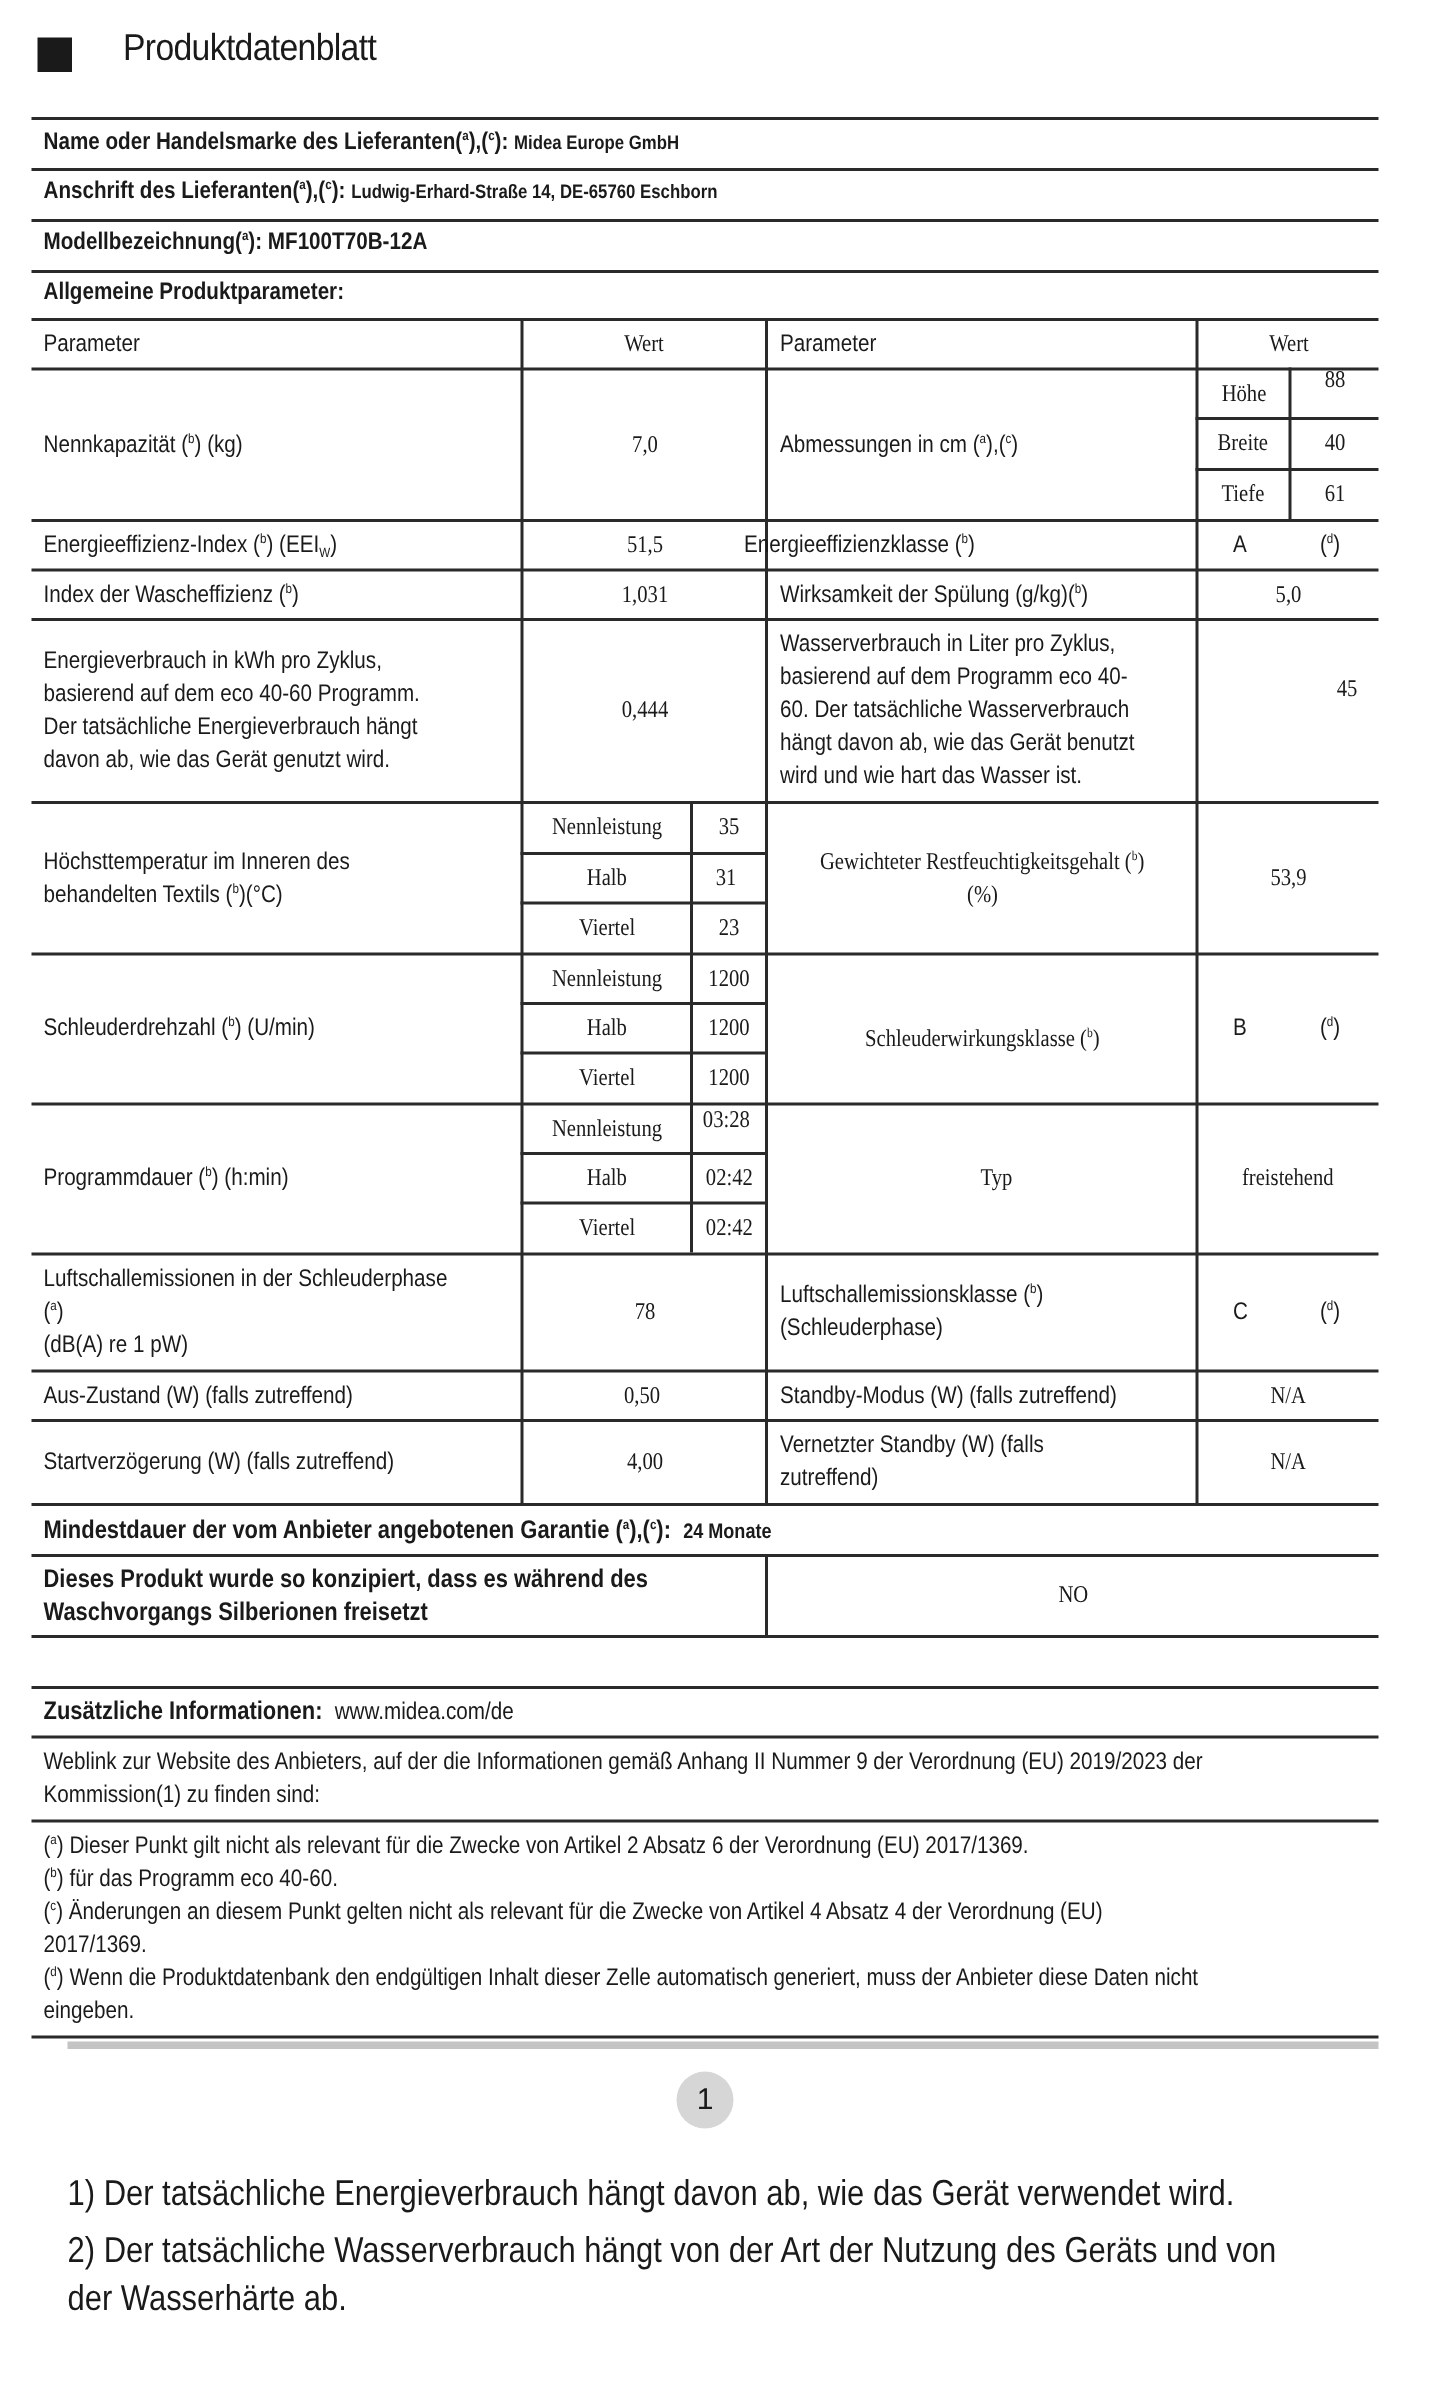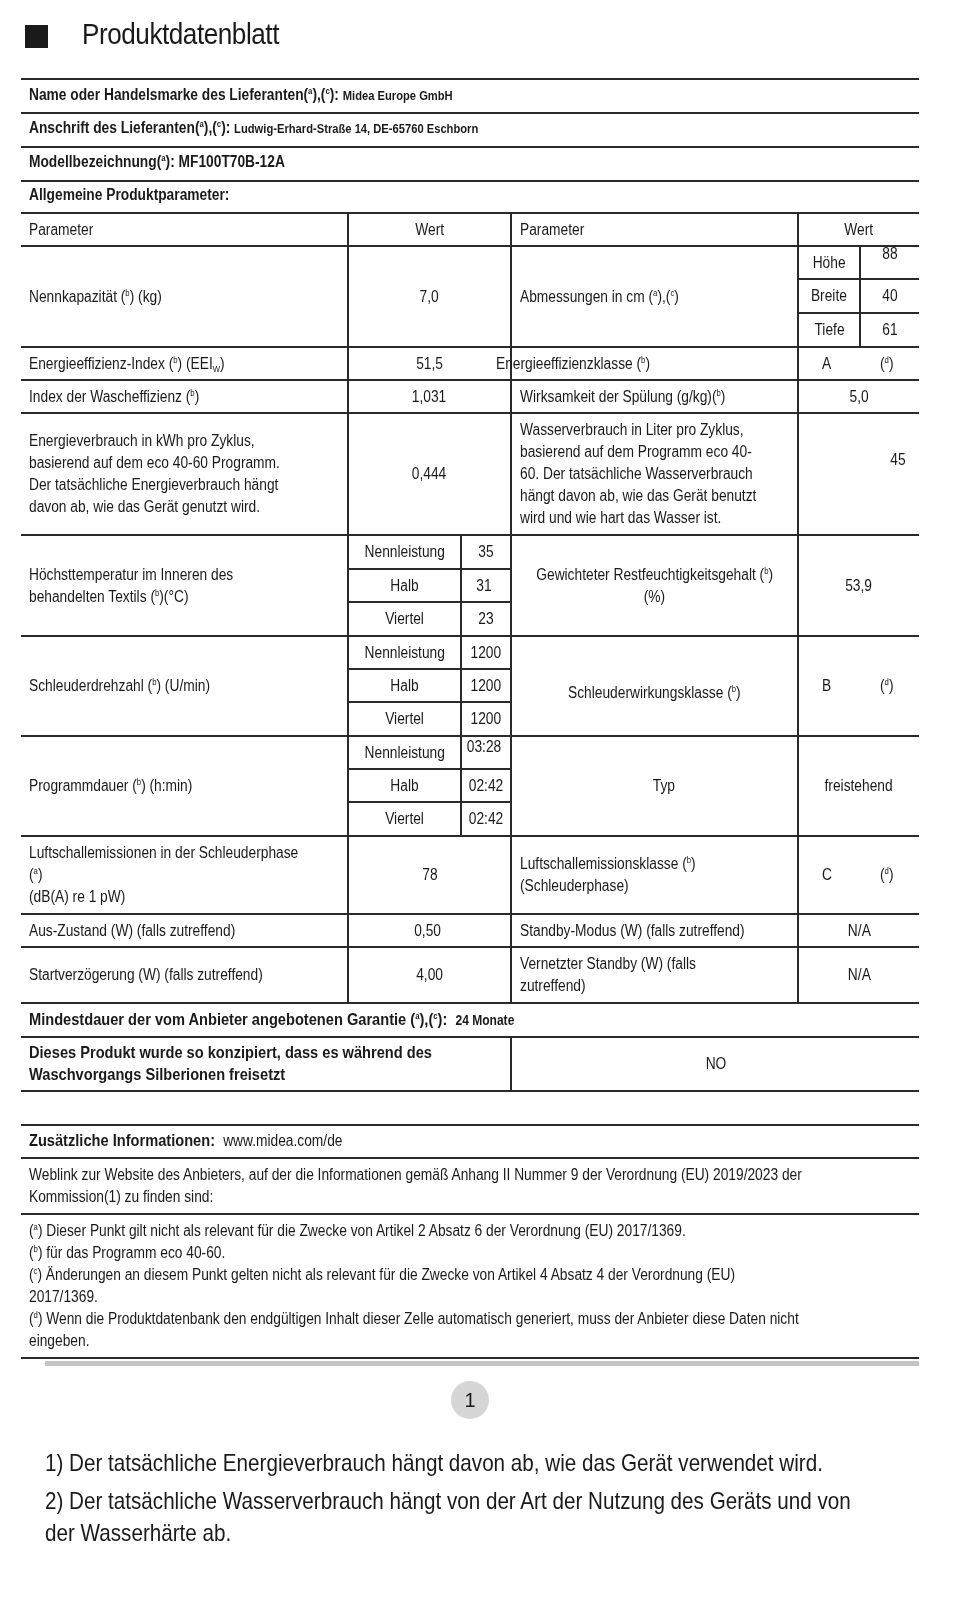--- a/index.html
+++ b/index.html
@@ -3,27 +3,27 @@
   <meta charset="utf-8">
   <style>
     html, body { margin: 0; padding: 0; background: #ffffff; }
     body { width: 955px; height: 1600px; position: relative; overflow: hidden; color: #1a1a1a;
       font-family: "Liberation Sans Narrow", "Liberation Sans", sans-serif; }
     .narrow { font-family: "Liberation Sans", sans-serif; transform-origin: left center; }
     .abs { position: absolute; }
     .hline { position: absolute; left: 21px; width: 898px; height: 2px; background: #2a2a2a; }
     .vline { position: absolute; width: 2px; background: #2a2a2a; }
     .title-square { left: 25px; top: 25px; width: 23px; height: 23px; background: #1a1a1a; }
-    .title { left: 82px; top: 18px; font-size: 29px; letter-spacing: -0.5px; }
+    .title { left: 82px; top: 18px; font-size: 25px; letter-spacing: -0.5px; }
     .hdr-row { position: absolute; left: 29px; font-size: 16px; font-weight: bold; white-space: nowrap; }
     .hdr-row .val { font-weight: bold; font-size: 14px; }
     sup { font-size: 9px; vertical-align: 6px; line-height: 0; }
     sub { font-size: 9px; vertical-align: -3px; line-height: 0; }
     .cell { position: absolute; font-size: 16px; line-height: 22px; display: flex; align-items: center; box-sizing: border-box; }
-    .cell.center { justify-content: center; text-align: center; }
+    .cell.center { justify-content: center; text-align: center; font-family: Liberation Serif, serif; }
     .cell.left { padding-left: 8px; }
     .sx { display: inline-block; transform: scaleX(0.86); transform-origin: left center; white-space: nowrap; }
     .sxc { display: inline-block; transform: scaleX(0.86); transform-origin: center center; white-space: nowrap; }
     .bold { font-weight: bold; }
     .foot { position: absolute; left: 29px; font-size: 16px; line-height: 22px; }
     .page-badge { left: 451px; top: 1381px; width: 38px; height: 38px; border-radius: 50%; background: #d6d6d6;
       display: flex; align-items: center; justify-content: center; font-size: 20px; }
     .grey-bar { left: 45px; top: 1361px; width: 874px; height: 5px; background: #c4c4c4; }
     .bottom-note { position: absolute; left: 45px; font-size: 24px; line-height: 34px; width: 880px; }
   </style>

